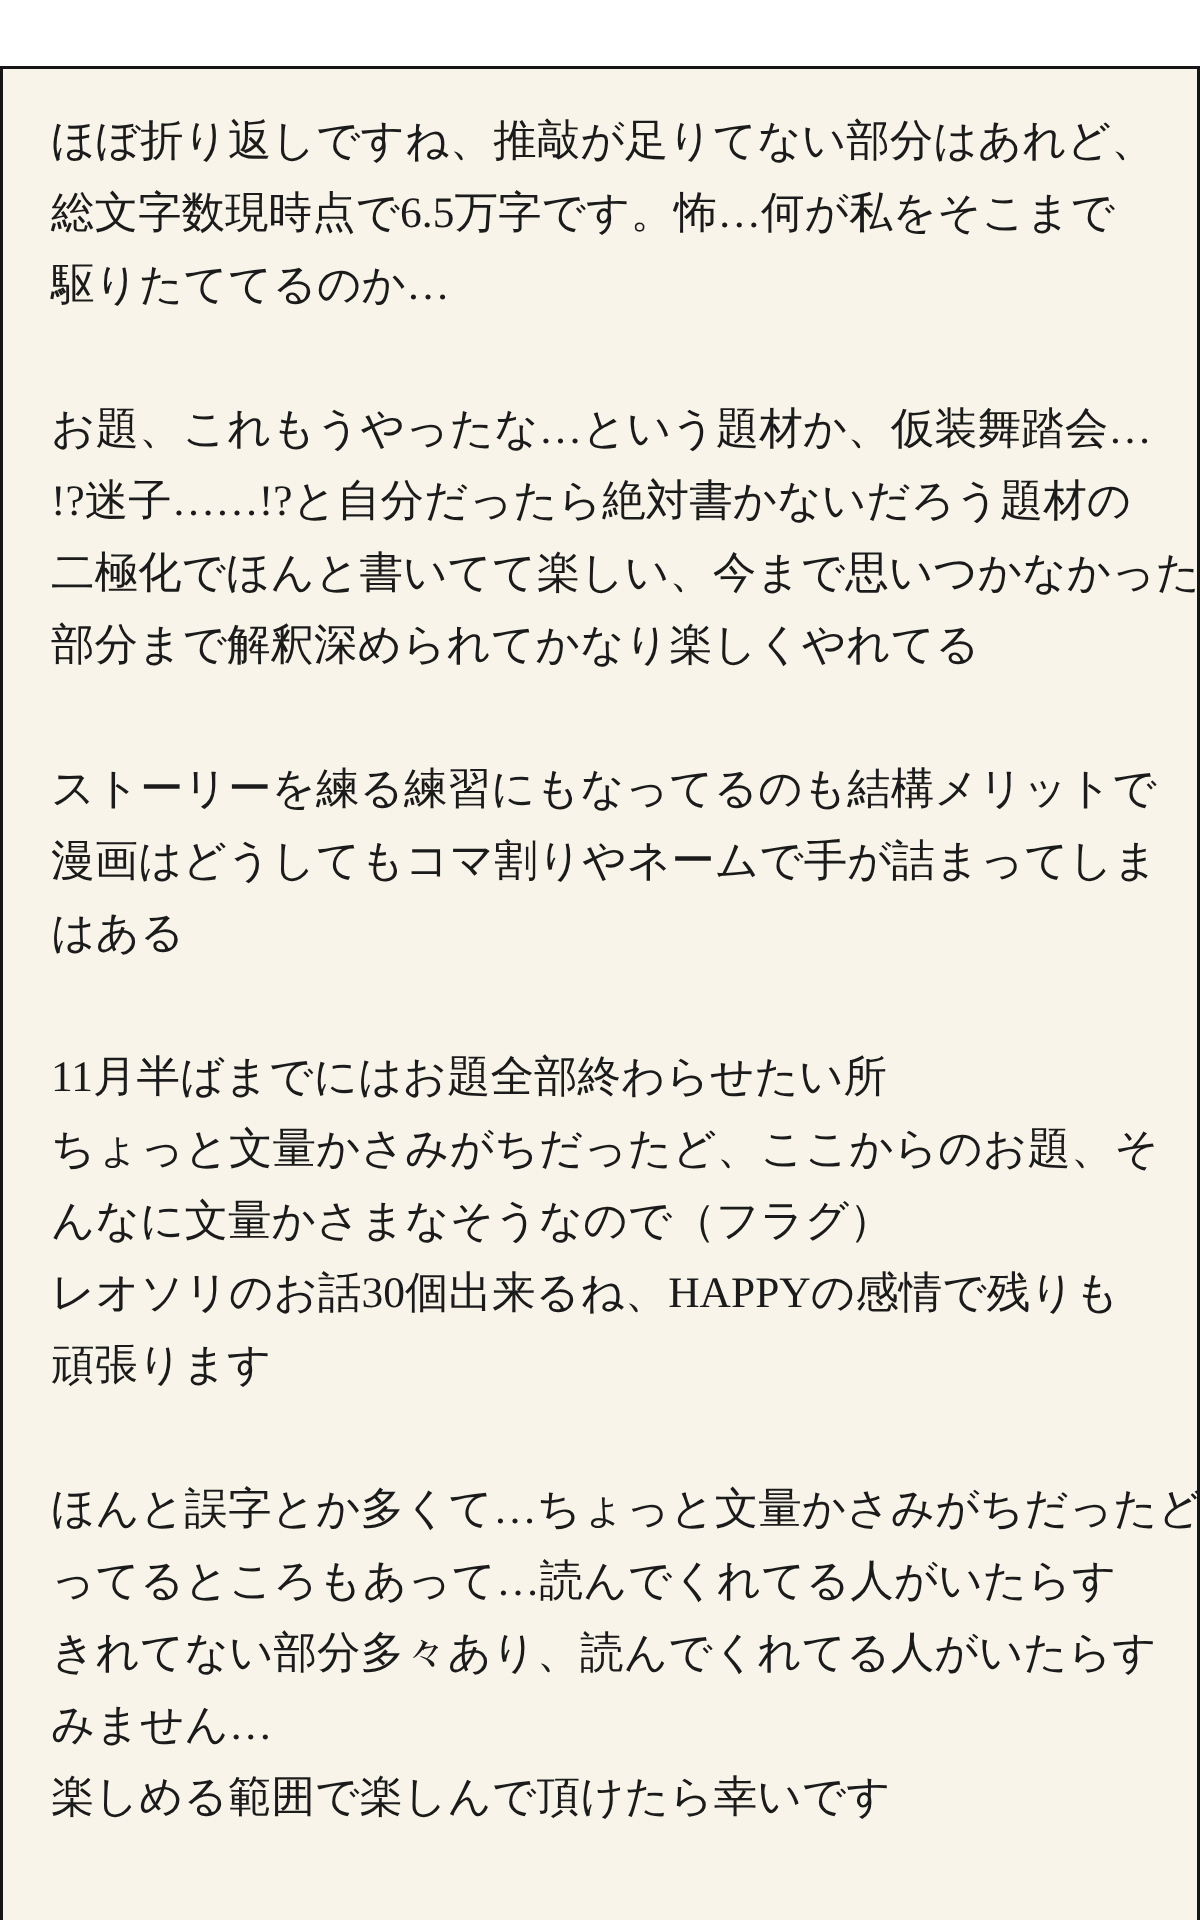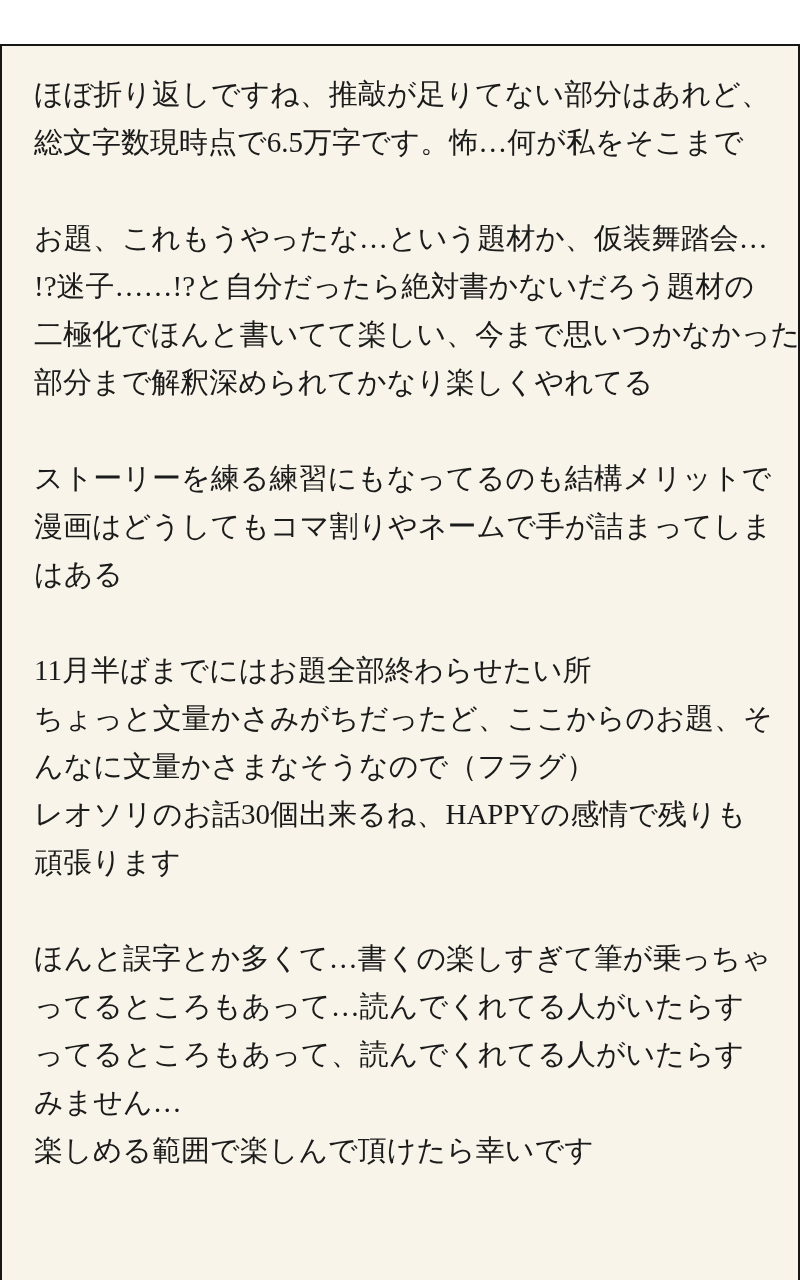--- a/index.html
+++ b/index.html
@@ -37,20 +37,21 @@
   }
 </style>
 </head>
 <body>
 
 <div class="page">
 
   <p class="para">
     <span class="line">ほぼ折り返しですね、推敲が足りてない部分はあれど、</span>
     <span class="line">総文字数現時点で6.5万字です。怖…何が私をそこまで</span>
+    <span class="line">駆りたててるのか…</span>
   </p>
 
   <p class="para">
     <span class="line">お題、これもうやったな…という題材か、仮装舞踏会…</span>
     <span class="line">!?迷子……!?と自分だったら絶対書かないだろう題材の</span>
     <span class="line">二極化でほんと書いてて楽しい、今まで思いつかなかった</span>
     <span class="line">部分まで解釈深められてかなり楽しくやれてる</span>
   </p>
 
   <p class="para">
@@ -61,20 +62,20 @@
 
   <p class="para">
     <span class="line">11月半ばまでにはお題全部終わらせたい所</span>
     <span class="line">ちょっと文量かさみがちだったど、ここからのお題、そ</span>
     <span class="line">んなに文量かさまなそうなので（フラグ）</span>
     <span class="line">レオソリのお話30個出来るね、HAPPYの感情で残りも</span>
     <span class="line">頑張ります</span>
   </p>
 
   <p class="para">
-    <span class="line">ほんと誤字とか多くて…書くの楽しすぎて筆が乗っちゃ</span>
+    <span class="line">ほんと誤字とか多くて…ちょっと文量かさみがちだったど</span>
     <span class="line">ってるところもあって…読んでくれてる人がいたらす</span>
-    <span class="line">ってるところもあって、読んでくれてる人がいたらす</span>
+    <span class="line">きれてない部分多々あり、読んでくれてる人がいたらす</span>
     <span class="line">みません…</span>
     <span class="line">楽しめる範囲で楽しんで頂けたら幸いです</span>
   </p>
 
 </div>
 
 </body></html>

